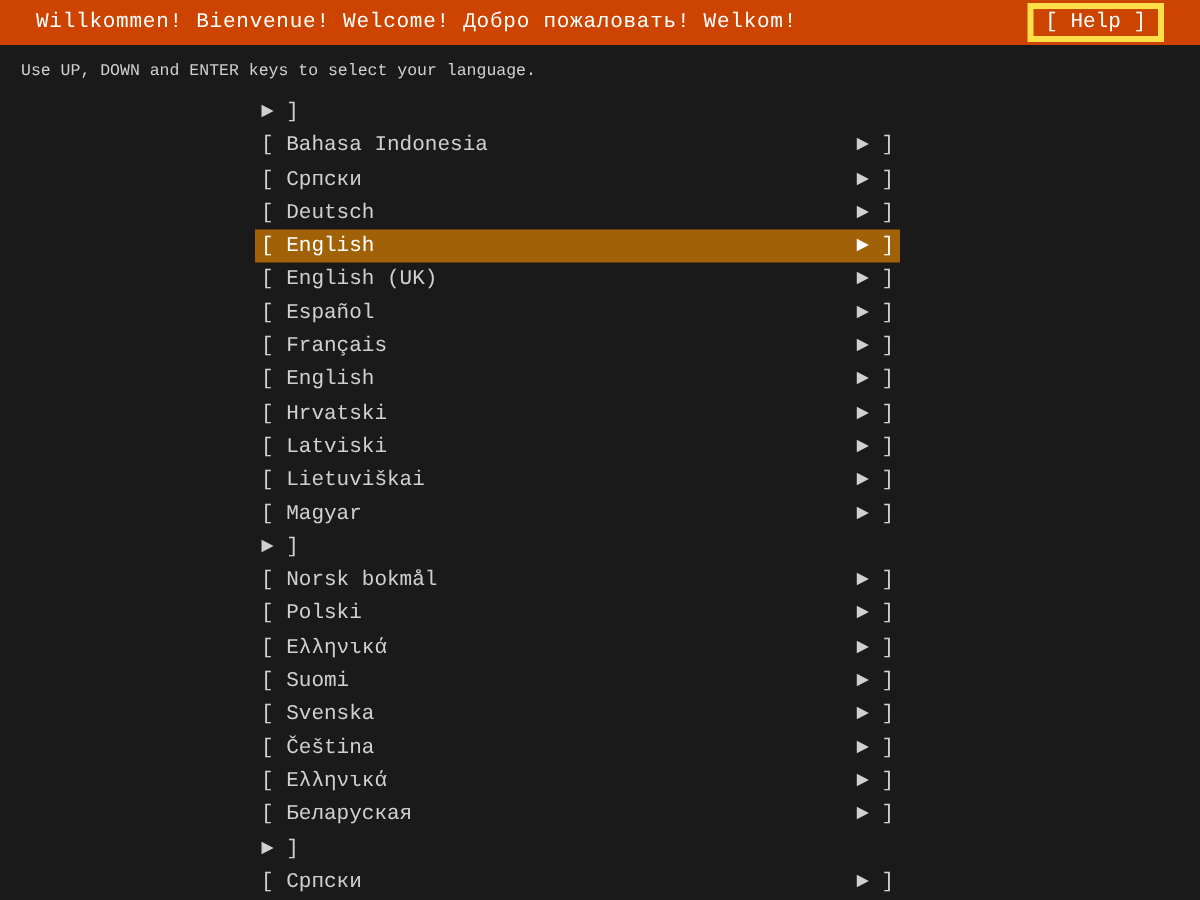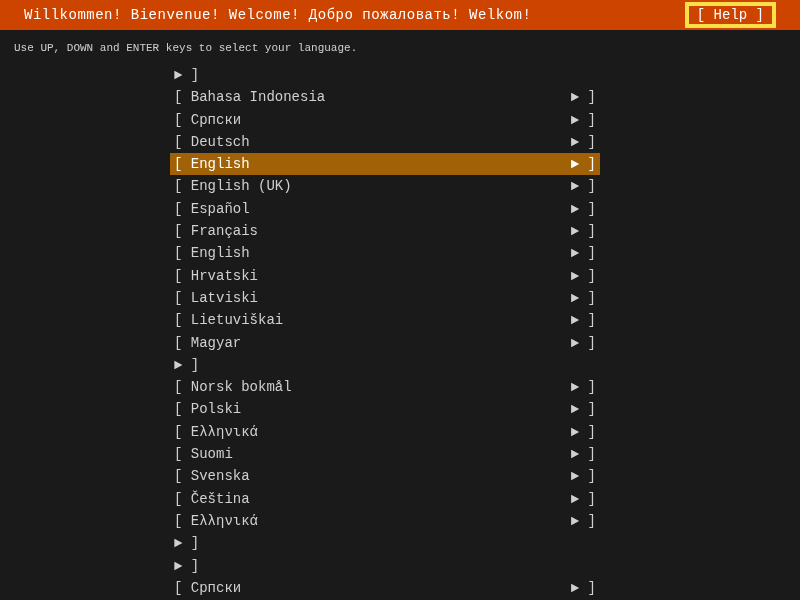--- a/index.html
+++ b/index.html
@@ -156,20 +156,21 @@
     </div>
     <div class="lang-item">
       <span class="lang-label">[ Čeština</span>
       <span class="lang-arrow">► ]</span>
     </div>
     <div class="lang-item">
       <span class="lang-label">[ Ελληνικά</span>
       <span class="lang-arrow">► ]</span>
     </div>
     <div class="lang-item">
+      <span class="lang-label">[ Беларуская</span>
       <span class="lang-arrow">► ]</span>
     </div>
     <div class="lang-item">
       <span class="lang-arrow">► ]</span>
     </div>
     <div class="lang-item">
       <span class="lang-label">[ Српски</span>
       <span class="lang-arrow">► ]</span>
     </div>
   </div>

